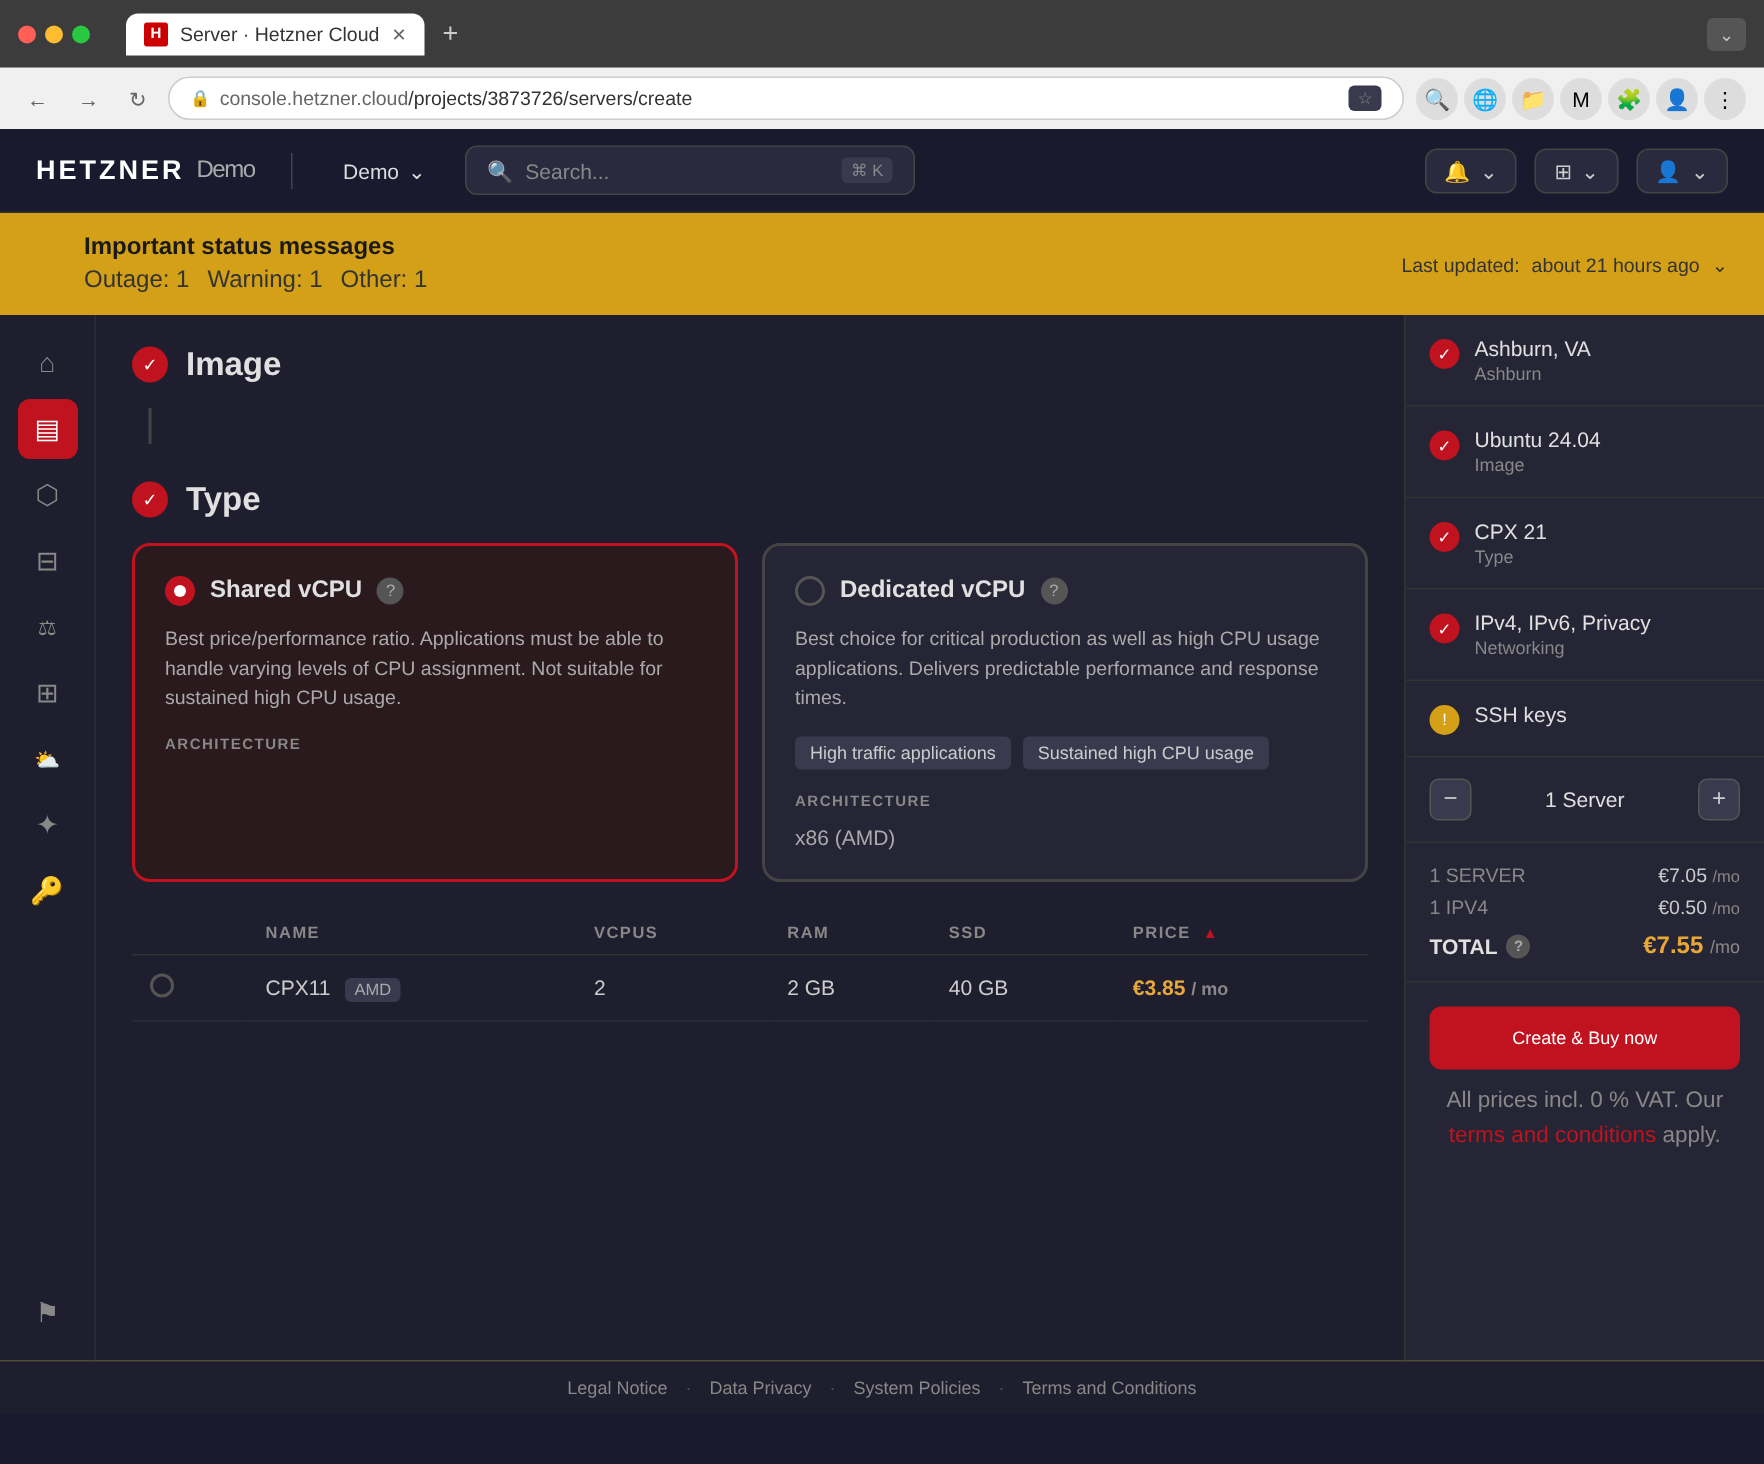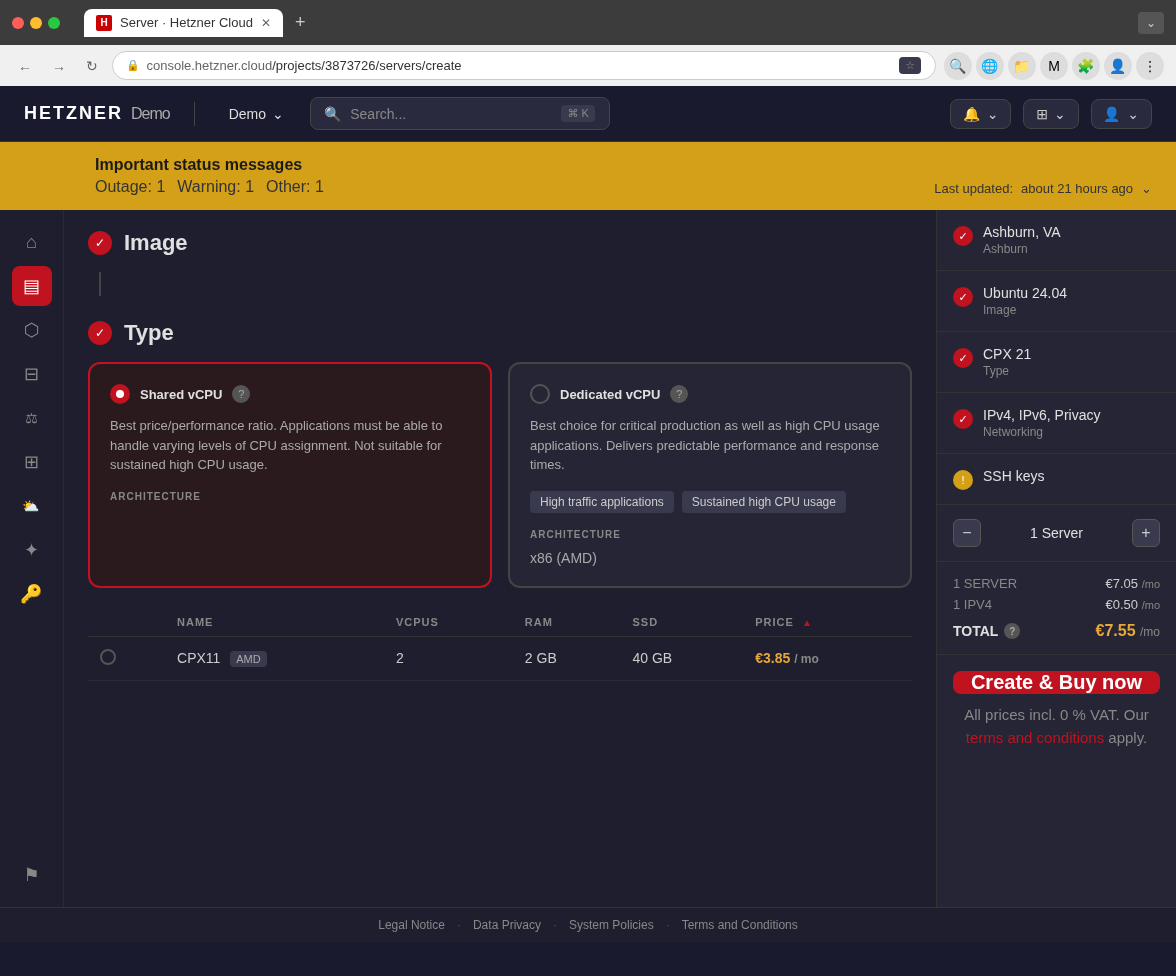--- a/index.html
+++ b/index.html
@@ -38,21 +38,21 @@
     .hetzner-logo .logo-text { font-weight: 900; letter-spacing: 2px; font-size: 18px; }
     .hetzner-logo .cloud-text { color: #aaa; font-weight: 400; font-size: 16px; }
     .nav-divider { width: 1px; height: 24px; background: #444; margin: 0 8px; }
     .project-selector { display: flex; align-items: flex-start; gap: 6px; color: #ddd; font-size: 14px; cursor: pointer; padding: 6px 10px; border-radius: 6px; }
     .search-bar { flex: 1; max-width: 300px; background: #2a2a3e; border: 1px solid #444; border-radius: 8px; padding: 7px 14px; display: flex; align-items: center; gap: 8px; color: #888; font-size: 14px; }
     .search-kbd { background: #3a3a4e; color: #888; font-size: 11px; padding: 2px 6px; border-radius: 4px; margin-left: auto; }
     .nav-actions { display: flex; align-items: center; gap: 12px; margin-left: auto; }
     .nav-action-btn { background: #2a2a3e; border: 1px solid #444; color: #ccc; padding: 6px 12px; border-radius: 8px; cursor: pointer; display: flex; align-items: center; gap: 6px; font-size: 14px; }
 
     
-    .status-banner { background: #d4a017; padding: 14px 24px 14px 95px; display: flex; align-items: flex-end; justify-content: space-between; }
+    .status-banner { background: #d4a017; padding: 14px 24px 14px 56px; display: flex; align-items: center; justify-content: space-between; }
     .status-banner-left { }
     .status-banner-title { font-weight: 700; font-size: 16px; color: #1a1a1a; }
     .status-banner-sub { font-size: 16px; color: #333; margin-top: 4px; display: flex; gap: 12px; }
     .status-banner-right { display: flex; align-items: center; gap: 8px; font-size: 13px; color: #333; }
 
     
     .main-layout { display: flex; flex: 1; overflow: hidden; }
 
     
     .sidebar { width: 64px; background: #1e1e2e; border-right: 1px solid #2a2a3e; display: flex; flex-direction: column; align-items: center; padding: 12px 0; gap: 4px; }
@@ -70,21 +70,21 @@
     .section-title { font-size: 22px; font-weight: 600; color: #e0e0e0; }
     .section-divider { width: 2px; height: 24px; background: #444; margin-left: 11px; }
 
     
     .type-cards { display: flex; gap: 16px; margin-bottom: 20px; }
     .type-card { border: 2px solid #444; border-radius: 12px; padding: 20px; flex: 1; cursor: pointer; background: #252535; }
     .type-card.selected { border-color: #c1121f; background: #2a1a1e; }
     .type-card-header { display: flex; align-items: center; gap: 10px; margin-bottom: 12px; }
     .type-card-radio { width: 20px; height: 20px; background: #c1121f; border-radius: 50%; display: flex; align-items: center; justify-content: center; }
     .type-card-radio-inner { width: 8px; height: 8px; background: white; border-radius: 50%; }
-    .type-card-title { font-size: 13px; font-weight: 600; color: #e0e0e0; }
+    .type-card-title { font-size: 16px; font-weight: 600; color: #e0e0e0; }
     .type-card-help { width: 18px; height: 18px; border-radius: 50%; background: #555; color: #aaa; font-size: 11px; display: flex; align-items: center; justify-content: center; cursor: pointer; }
     .type-card-desc { font-size: 13px; color: #aaa; line-height: 1.5; margin-bottom: 16px; }
     .type-card-tags { display: flex; flex-wrap: wrap; gap: 8px; margin-bottom: 16px; }
     .tag { background: #3a3a4e; color: #ccc; font-size: 12px; padding: 4px 10px; border-radius: 4px; }
     .architecture-section { }
     .arch-label { font-size: 10px; font-weight: 600; color: #888; letter-spacing: 1px; margin-bottom: 10px; }
     .arch-options { display: flex; flex-direction: column; gap: 8px; }
     .arch-option { display: flex; align-items: center; gap: 8px; font-size: 14px; color: #ccc; cursor: pointer; }
     .arch-radio { width: 16px; height: 16px; border-radius: 50%; border: 2px solid #888; display: flex; align-items: center; justify-content: center; }
     .arch-radio.selected { border-color: #c1121f; }
@@ -121,21 +121,21 @@
     .pricing-value { color: #ccc; }
     .pricing-value .per-mo { color: #888; font-size: 11px; }
     .pricing-total { display: flex; justify-content: space-between; align-items: center; margin-top: 10px; }
     .total-label { font-size: 14px; font-weight: 700; color: #e0e0e0; display: flex; align-items: center; gap: 6px; }
     .total-help { width: 16px; height: 16px; border-radius: 50%; background: #555; color: #aaa; font-size: 10px; display: flex; align-items: center; justify-content: center; }
     .total-price { font-size: 16px; font-weight: 700; color: #e8a838; }
     .total-price .per-mo { font-size: 12px; font-weight: 400; color: #888; }
 
     
     .create-section { padding: 16px; }
-    .create-btn { width: 100%; background: #c1121f; border: none; color: white; font-size: 20px; font-weight: 700; border-radius: 8px; cursor: pointer; }
+    .create-btn { width: 100%; background: #c1121f; border: none; color: white; font-size: 12px; font-weight: 400; padding: 14px; border-radius: 8px; cursor: pointer; }
     .create-note { font-size: 15px; color: #888; text-align: center; margin-top: 10px; line-height: 1.5; }
     .create-note a { color: #c1121f; text-decoration: none; }
 
     
     .footer { background: #1e1e2e; padding: 10px 24px; border-top: 1px solid #333; display: flex; align-items: center; justify-content: center; gap: 12px; font-size: 12px; color: #666; }
     .footer a { color: #888; text-decoration: none; }
     .footer .dot { color: #555; }
 
     
     .row-radio { width: 16px; height: 16px; border-radius: 50%; border: 2px solid #555; display: inline-flex; }

